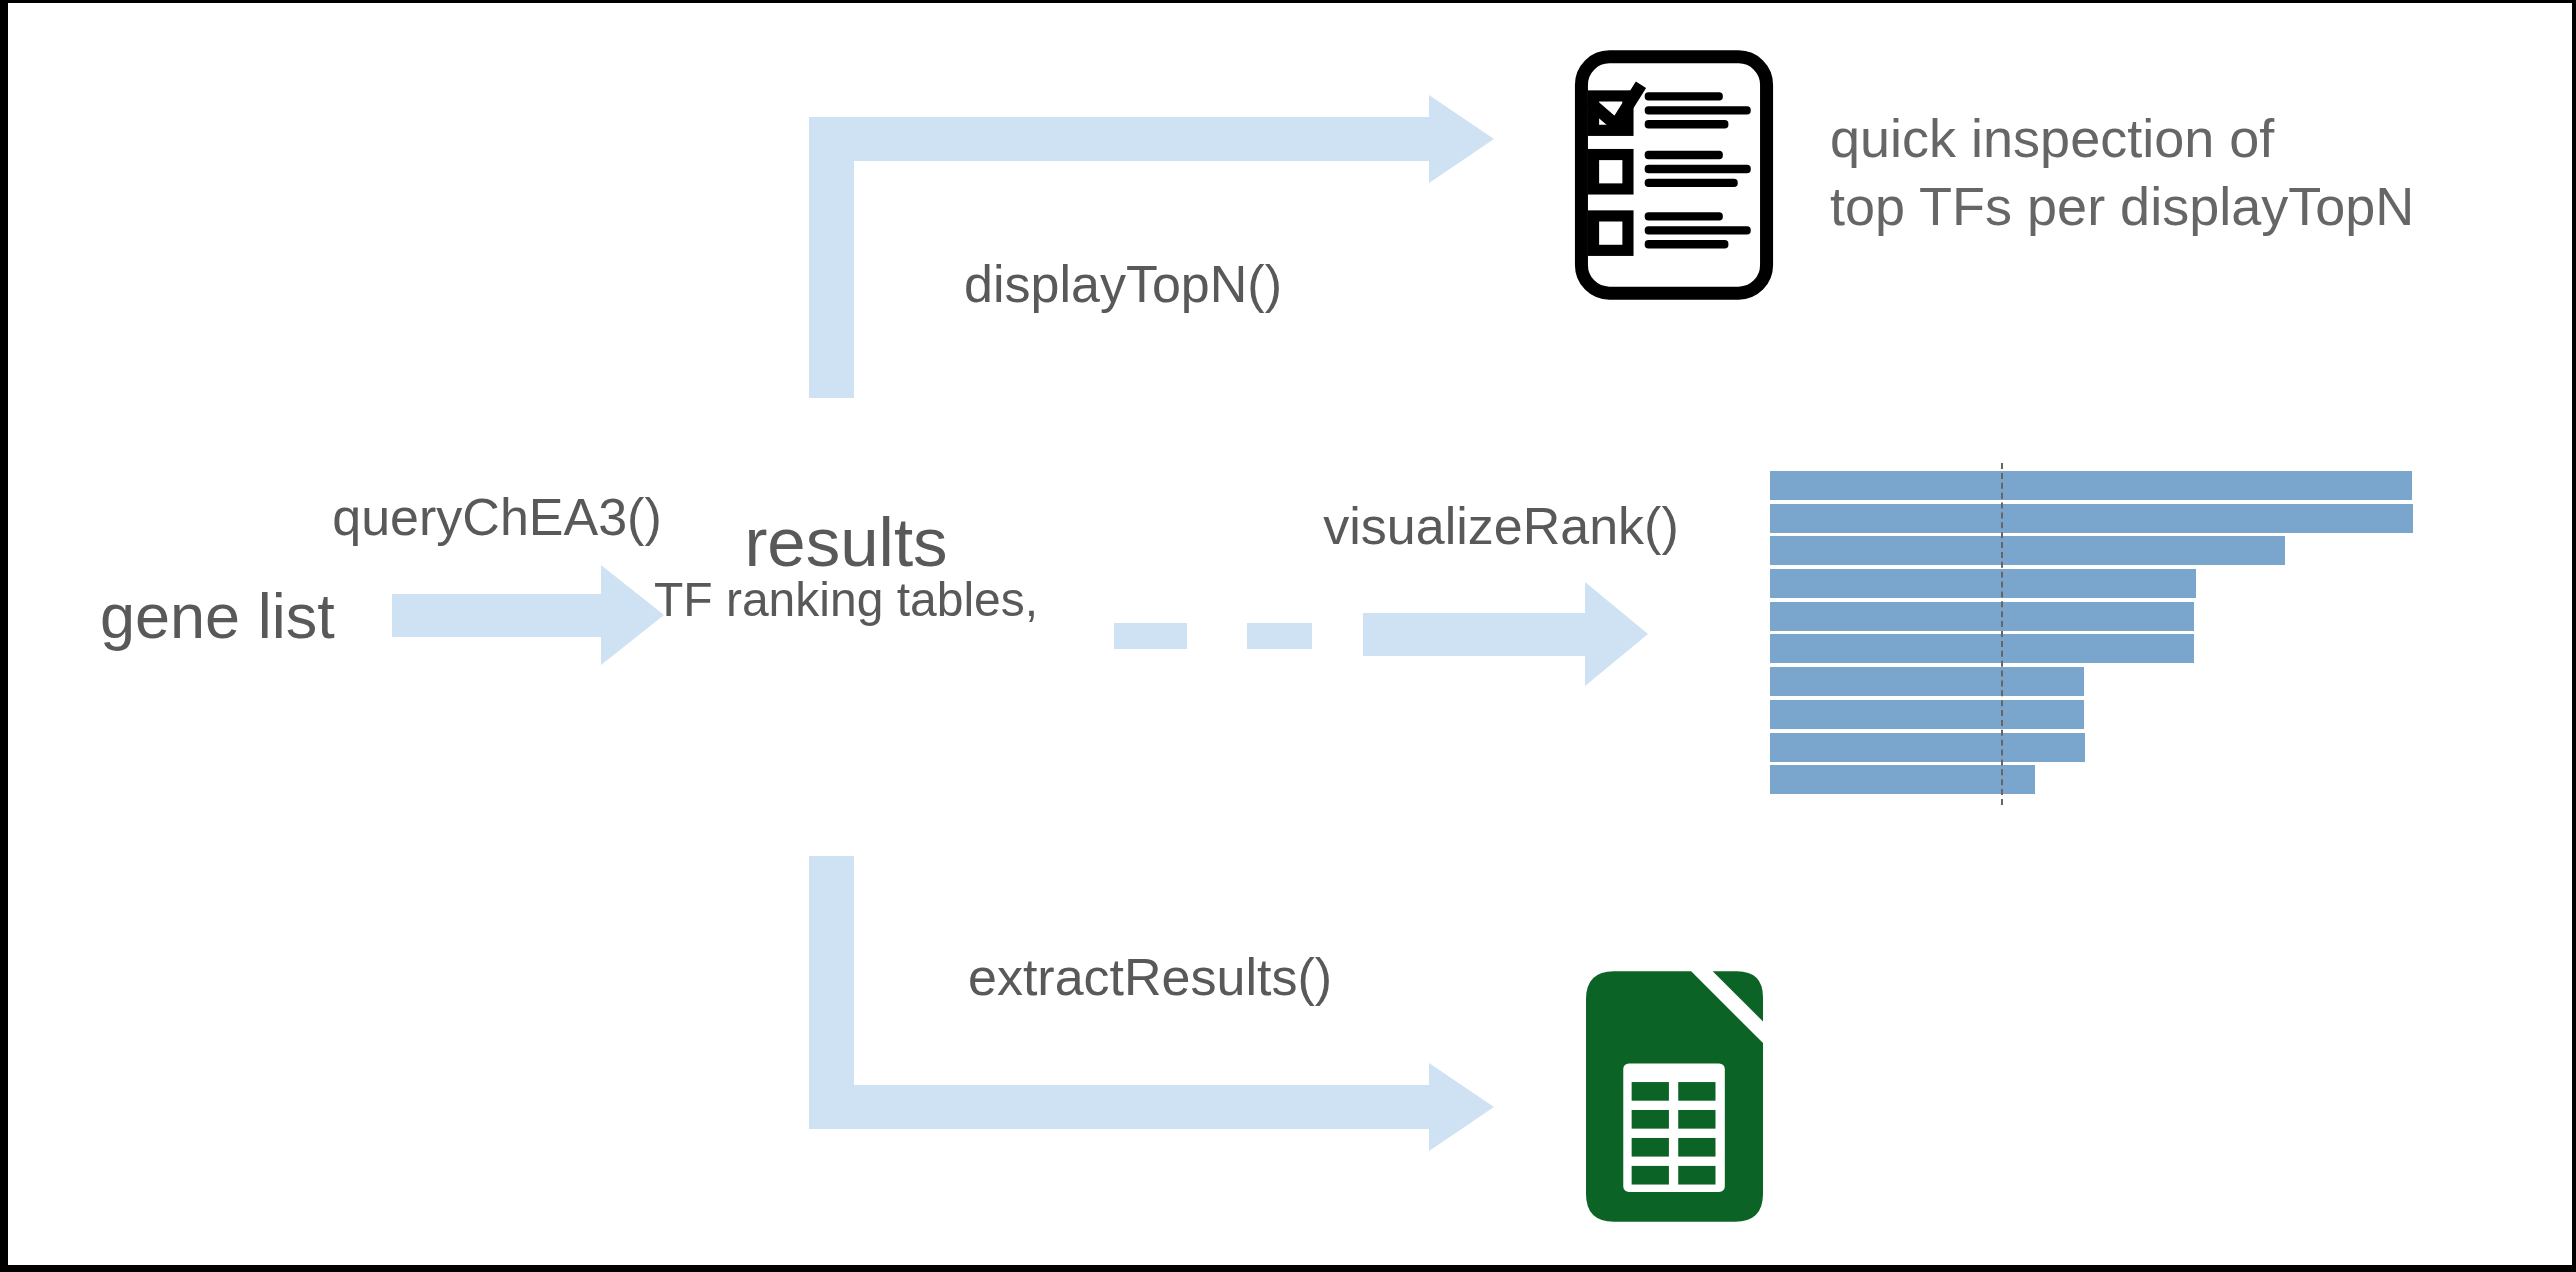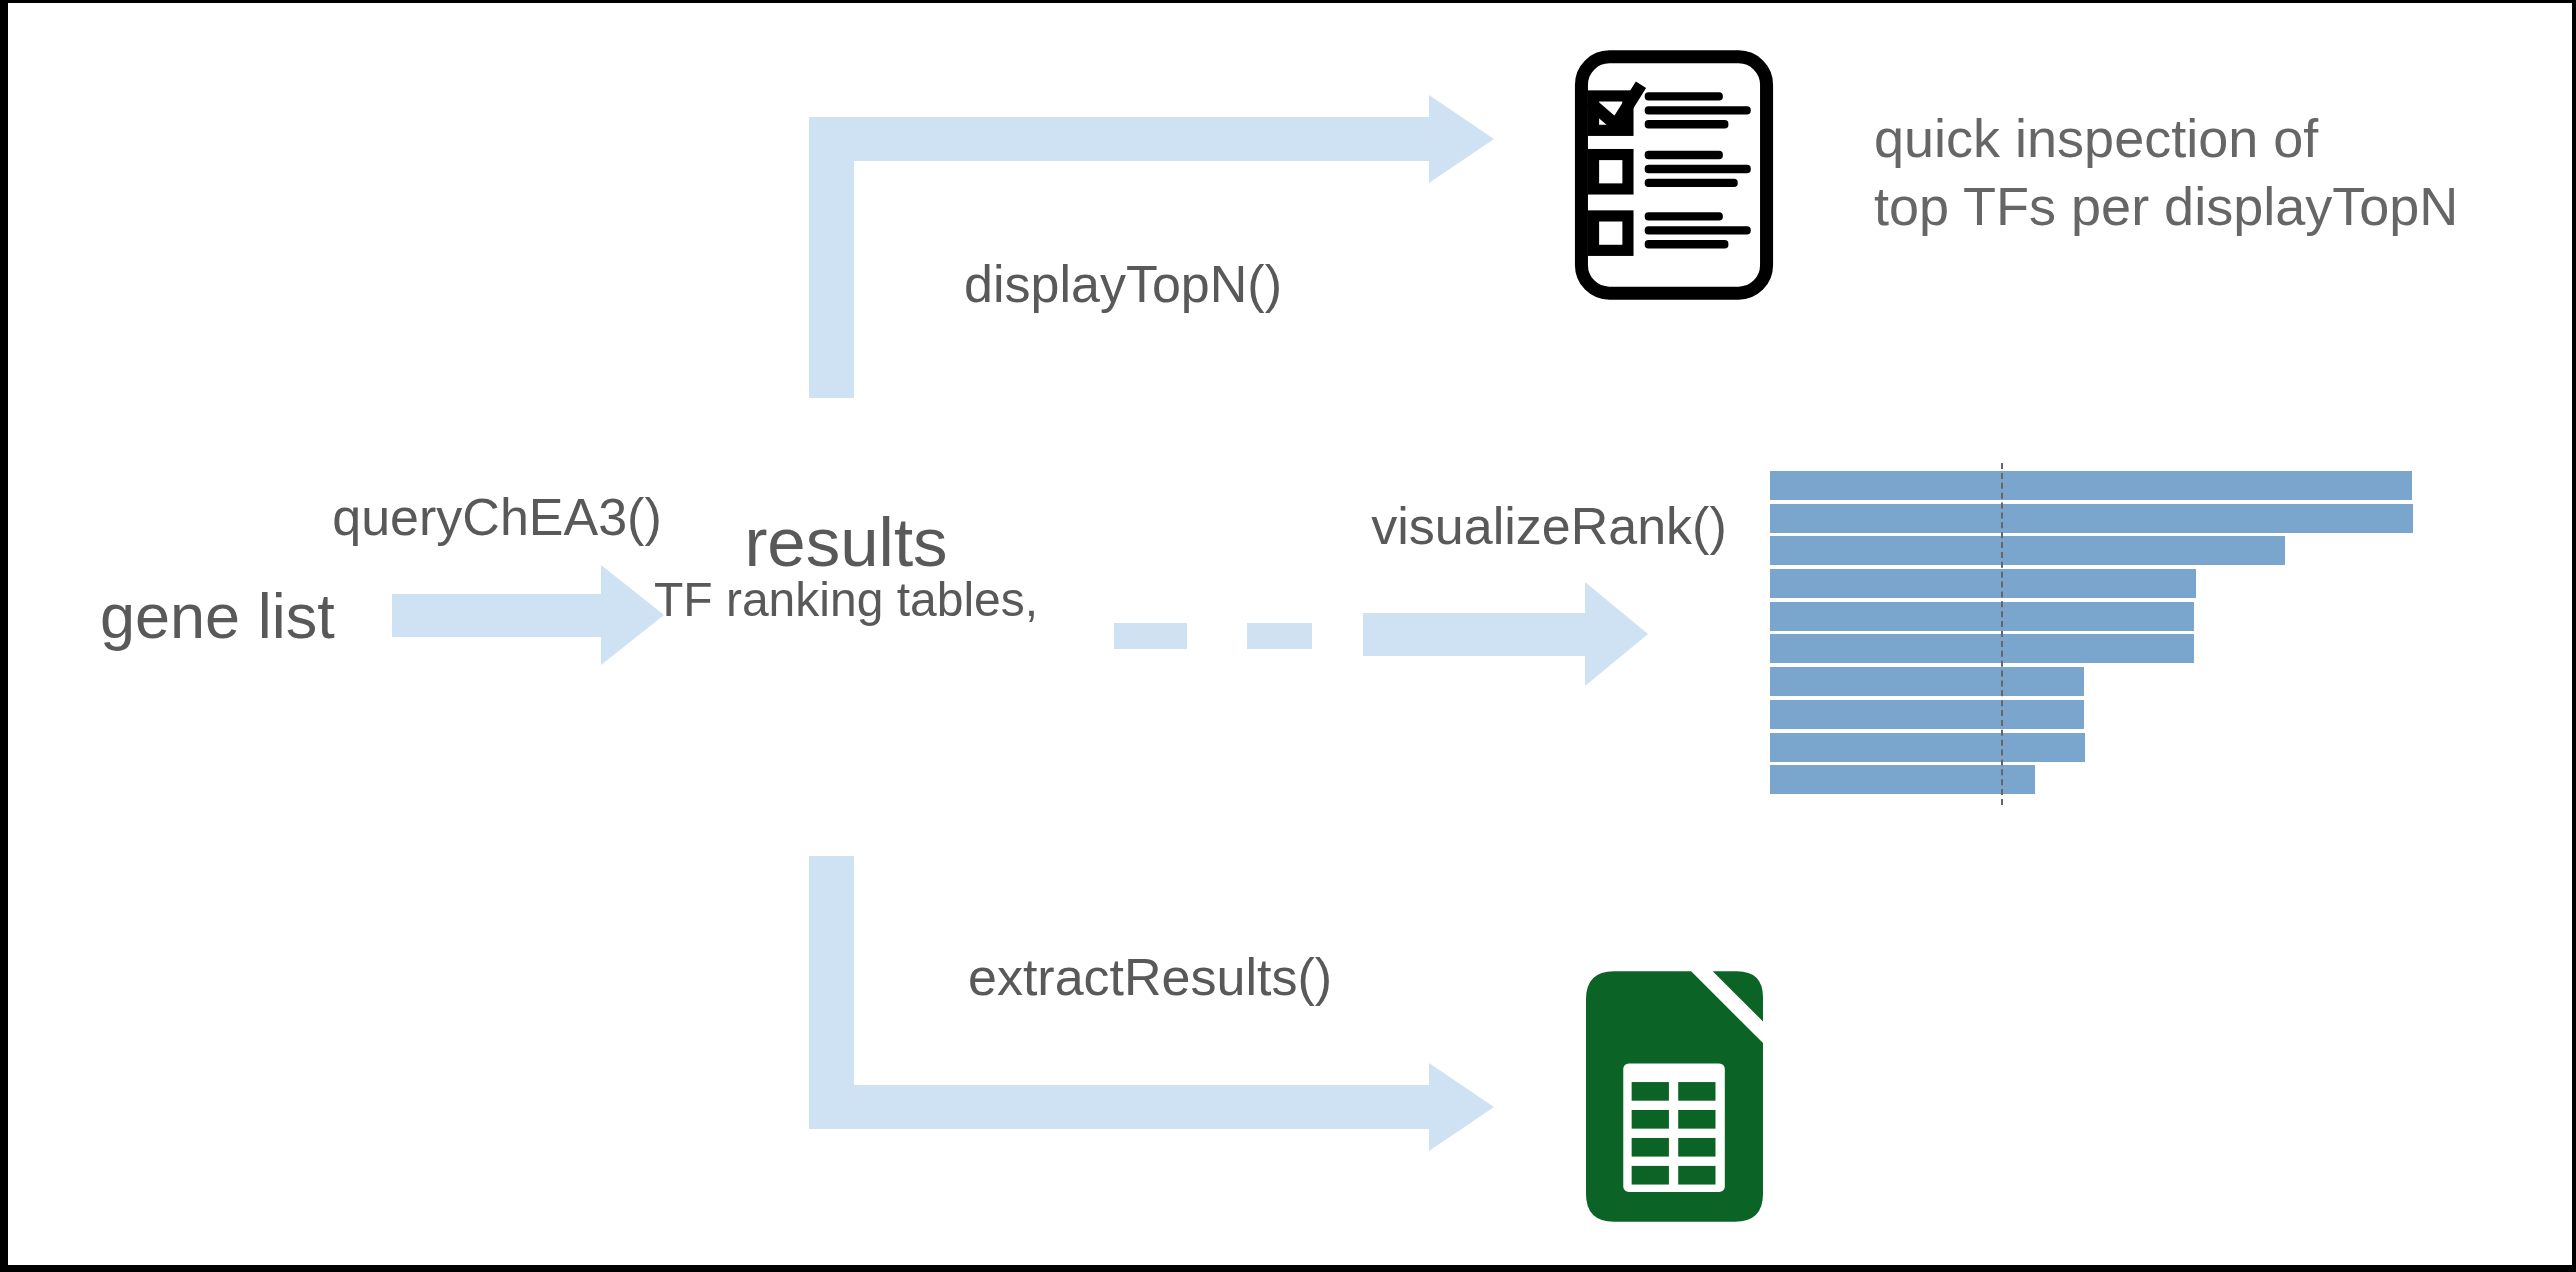--- a/index.html
+++ b/index.html
@@ -9,21 +9,21 @@
   }
   .edge{position:absolute;background:#000;}
   .edge.top{left:0;top:0;width:2576px;height:2.8px;}
   .edge.bottom{left:0;top:1265px;width:2576px;height:7.5px;}
   .edge.left{left:0;top:0;width:7.5px;height:1273px;}
   .edge.right{left:2572px;top:0;width:3.7px;height:1273px;}
 
   .txt{position:absolute;white-space:nowrap;}
   .center{transform:translateX(-50%);}
   .fn-label{font-size:52px;color:var(--text,#595959);}
-  .caption{font-size:54px;line-height:68px;color:var(--caption,#666);white-space:nowrap;margin-left:44px;}
+  .caption{font-size:54px;line-height:68px;color:var(--caption,#666);white-space:nowrap;}
 
   .gene-list{left:100px;top:580px;font-size:63px;}
   .results-title{left:846px;top:503px;font-size:69px;}
   .results-sub{left:846px;top:569px;font-size:48px;line-height:61px;text-align:center;}
 
   
   .seg{position:absolute;background:var(--arrow,#cfe2f3);}
   
   .head{position:absolute;width:0;height:0;}
 
@@ -42,21 +42,21 @@
   .a2-body{left:1363px;top:613px;width:222px;height:43px;}
   .a2-head{left:1585px;top:582px;border-top:52px solid transparent;border-bottom:52px solid transparent;border-left:63px solid var(--arrow,#cfe2f3);}
 
   
   .e2-v{left:809px;top:856px;width:45px;height:273px;}
   .e2-h{left:809px;top:1085px;width:620px;height:44px;}
   .e2-head{left:1429px;top:1063px;border-top:44px solid transparent;border-bottom:44px solid transparent;border-left:65px solid var(--arrow,#cfe2f3);}
 
   .lbl-query{left:497px;top:487px;}
   .lbl-display{left:1123px;top:254px;}
-  .lbl-visualize{left:1501px;top:496px;margin-left:48px;}
+  .lbl-visualize{left:1501px;top:496px;}
   .lbl-extract{left:1150px;top:947px;}
 
   .cap-inspect{left:1830px;top:104px;}
   .cap-export{left:1828px;top:1032px;}
 
   .checklist-icon{position:absolute;left:1574px;top:49px;width:200px;height:252px;}
   .sheet-icon{position:absolute;left:1586px;top:971px;width:177px;height:251px;}
 
   
   .chart{position:absolute;left:1770px;top:471px;width:645px;height:328px;}

